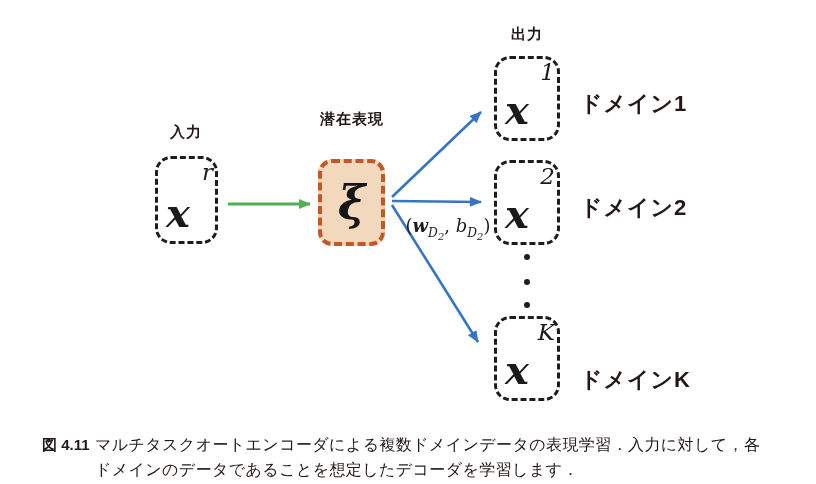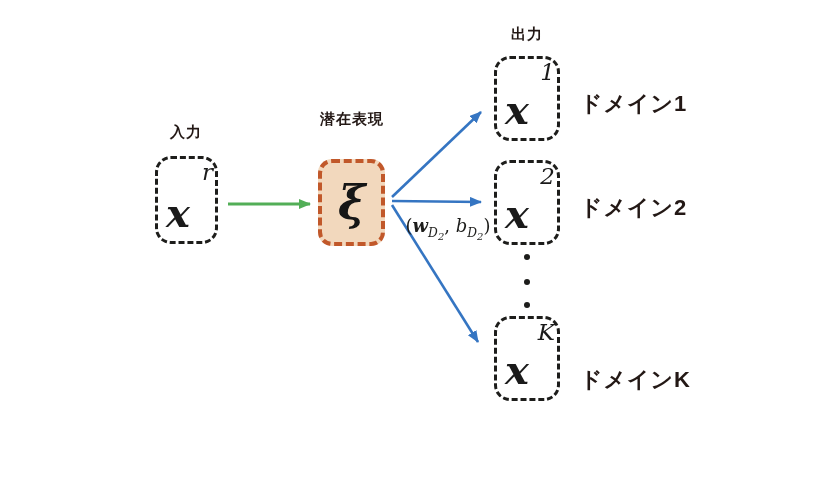--- a/index.html
+++ b/index.html
@@ -119,13 +119,18 @@
       <span class="sym">x</span>
       <span class="sup">K</span>
     </div>
     <div class="domlbl dom-K">ドメインK</div>
 
     <div class="vdot vdot1"></div>
     <div class="vdot vdot2"></div>
     <div class="vdot vdot3"></div>
   </div>
 
+  <div class="caption">
+    <span class="figlabel">図 4.11</span>
+    <div class="capline cap1">マルチタスクオートエンコーダによる複数ドメインデータの表現学習．入力に対して，各</div>
+    <div class="capline cap2">ドメインのデータであることを想定したデコーダを学習します．</div>
+  </div>
 </div>
 
 </body></html>

